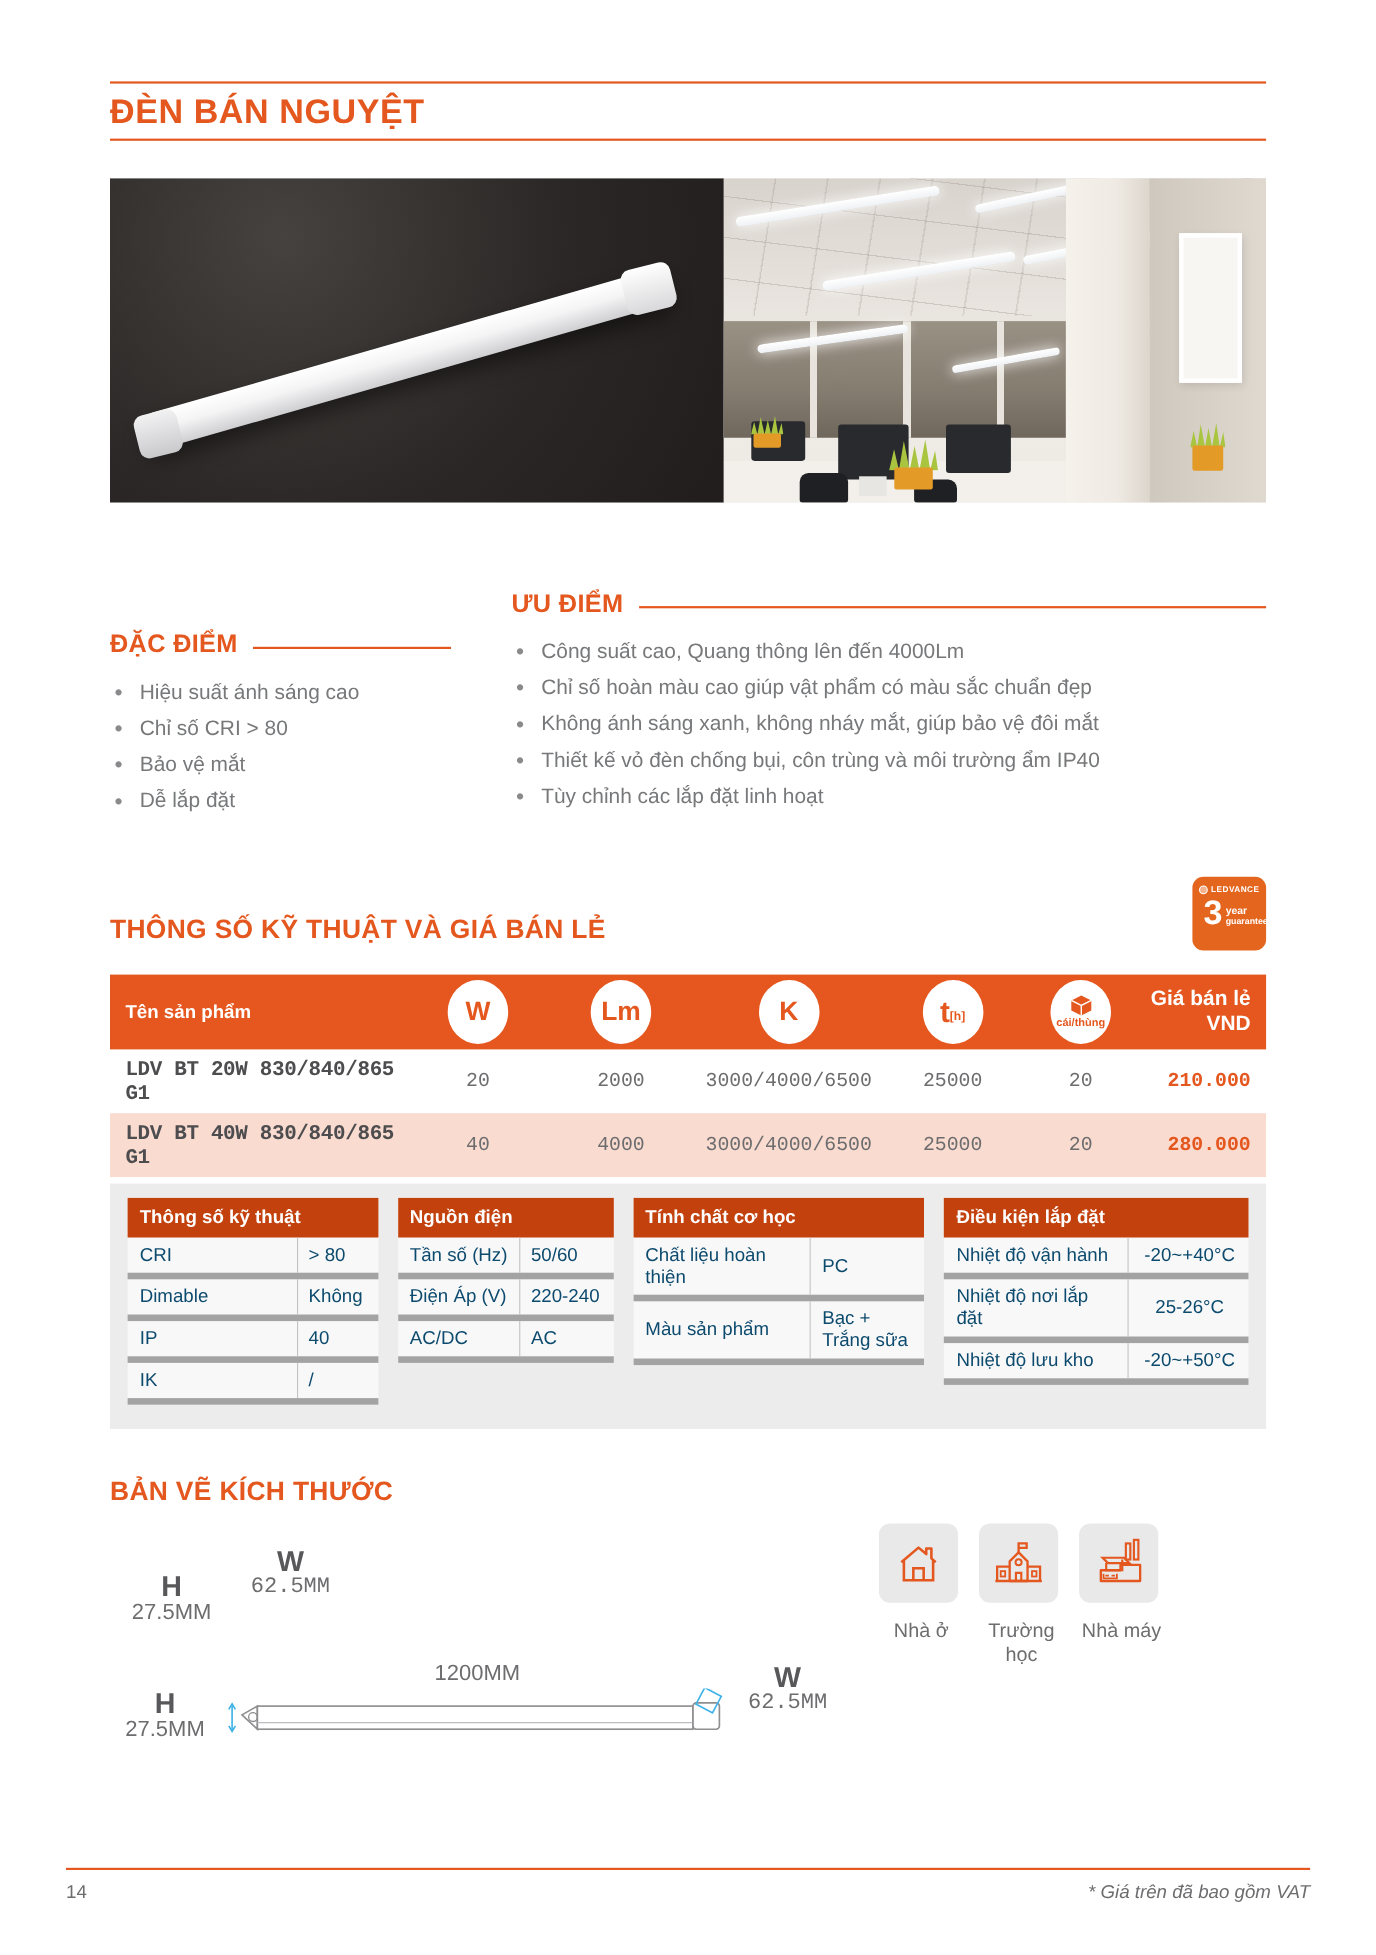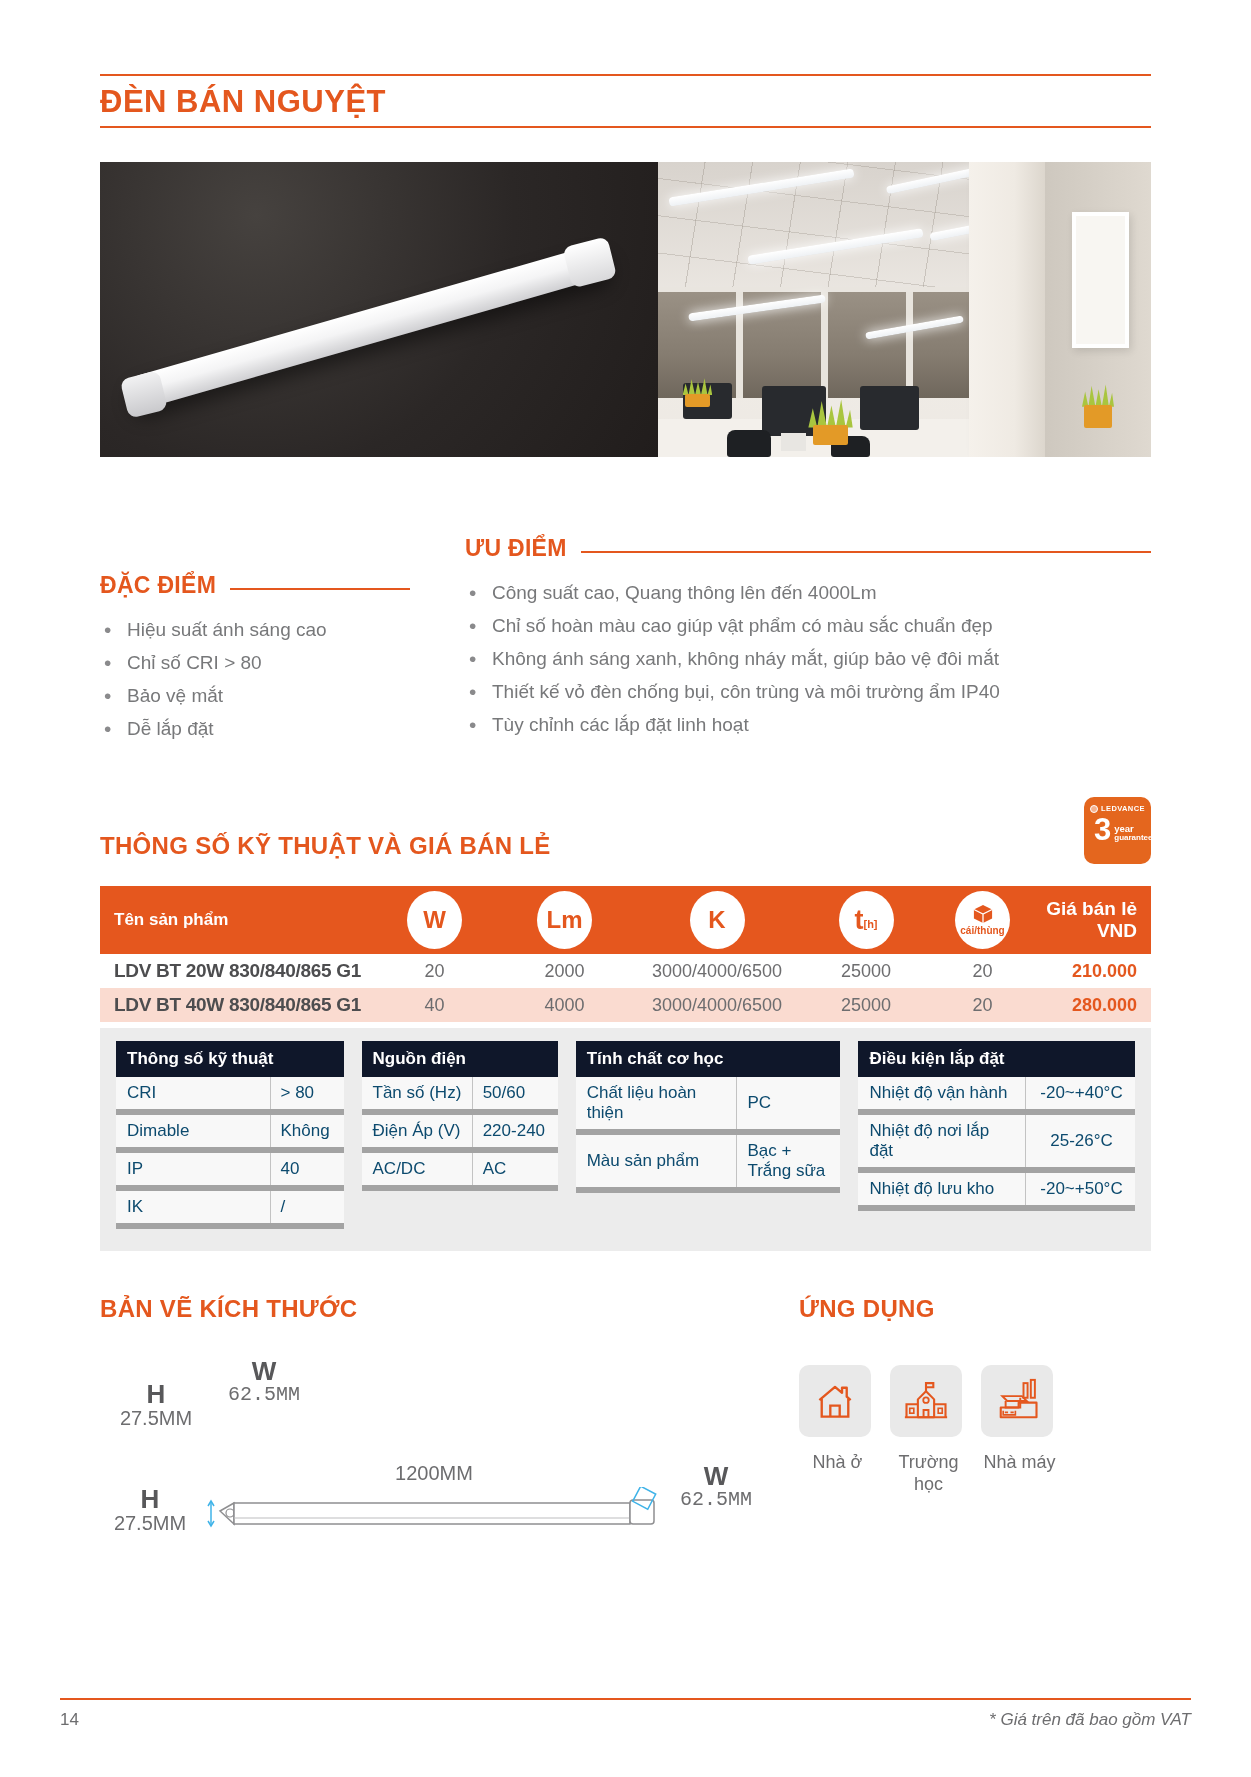--- a/index.html
+++ b/index.html
@@ -76,30 +76,30 @@
   .prow { display:grid; grid-template-columns:272px 125px 135px 170px 128px 105px 1fr; align-items:center; }
   .phead { background:#E5571E; height:68px; color:#fff; }
   .phead .name { font-size:17px; font-weight:bold; padding-left:14px; }
   .phead .price { font-size:19px; font-weight:bold; text-align:right; padding-right:14px; line-height:22px; }
   .circ { width:55px; height:58px; background:#fff; border-radius:50%; margin:0 auto;
           display:flex; flex-direction:column; align-items:center; justify-content:center; color:#E4571E; }
   .circ .big { font-size:24px; font-weight:bold; }
   .circ .tmain { font-size:27px; font-weight:bold; line-height:20px; }
   .circ .tsub { font-size:11px; font-weight:bold; vertical-align:sub; }
   .circ .boxlbl { font-size:10px; font-weight:bold; margin-top:1px; }
-  .pdata { height:34px; font-size:18px; color:#6d6d6f; }
+  .pdata { height:58px; font-size:18px; color:#6d6d6f;font-family:Liberation Mono, monospace; }
   .pdata.alt { background:#FADBD0; }
   .pdata .name { font-size:19px; font-weight:bold; color:#4D4D4F; letter-spacing:-.3px; padding-left:14px; }
   .pdata .c { text-align:center; }
   .pdata .price { text-align:right; font-weight:bold; color:#E4571E; padding-right:14px; }
 
   
   .gray-panel { margin-top:6px; background:#ECECEC; padding:13px 16px 22px 16px; display:flex; gap:18px; }
   .stable { background:#F8F8F8; align-self:flex-start; }
-  .stable .sthead { background:#0f172a; color:#fff; font-size:17px; font-weight:bold; padding:7px 11px; height:36px; display:flex; align-items:center; }
+  .stable .sthead { background:#c2410c; color:#fff; font-size:17px; font-weight:bold; padding:7px 11px; height:36px; display:flex; align-items:center; }
   .strow { display:flex; border-bottom:6px solid #a3a3a3; min-height:37px; align-items:center; font-size:17px; color:#0c4a6e; }
   .strow .lab { padding:6px 8px 6px 11px; flex:1; }
   .strow .val { border-left:1px solid #C3C3C3; padding:6px 8px 6px 10px; align-self:stretch; display:flex; align-items:center; }
   .t1 { width:232px; } .t1 .val { width:74px; flex:none; }
   .t2 { width:200px; } .t2 .val { width:86px; flex:none; }
   .t3 { width:270px; } .t3 .val { width:104px; flex:none; }
   .t4 { width:282px; } .t4 .val { width:110px; flex:none; justify-content:center; text-align:center; }
 
   
   .bottom-wrap { display:flex; margin-top:44px; }
@@ -380,21 +380,20 @@
             </svg>
           </div>
           <div class="dimW">
             <div class="big">W</div>
             <div class="val">62.5MM</div>
           </div>
         </div>
       </div>
 
       <div class="apps-col">
-        <div class="apps-title">ỨNG DỤNG</div>
         <div class="apps-grid">
           <div class="app-item">
             <div class="app-tile">
               <svg width="50" height="50" viewBox="0 0 64 64">
                 <path d="M12 31 L32 14 L41 21.5 V15 H47 V26.5 L52 31" fill="none" stroke="#E4571E" stroke-width="3" stroke-linejoin="round"></path>
                 <path d="M15 29 V52 H49 V29" fill="none" stroke="#E4571E" stroke-width="3"></path>
                 <path d="M26 52 V38 H38 V52" fill="none" stroke="#E4571E" stroke-width="3"></path>
               </svg>
             </div>
             <div class="app-lbl">Nhà ở</div>

